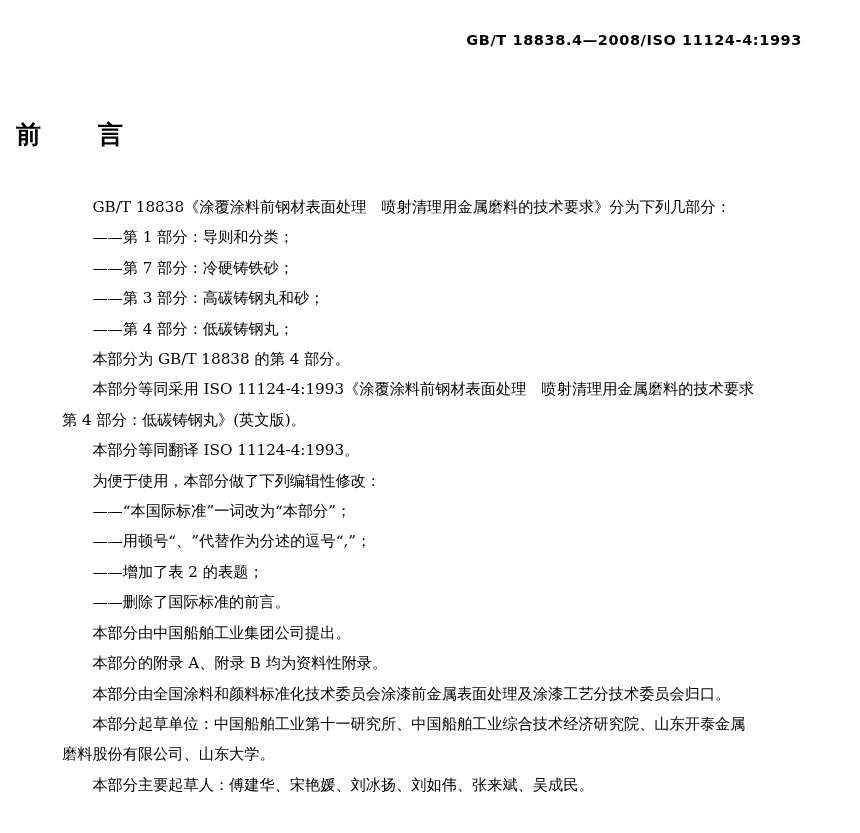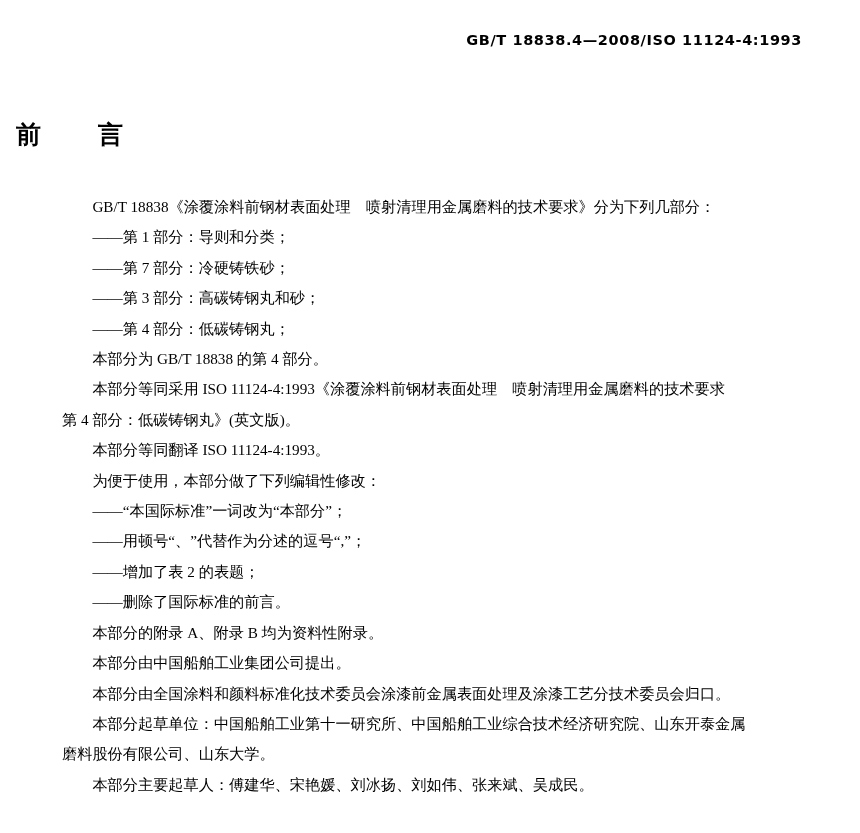--- a/index.html
+++ b/index.html
@@ -47,21 +47,20 @@
     top: 192px;
     left: 62px;
     width: 742px;
     font-size: 15.2px;
     line-height: 30.4px;
   }
   .p {
     margin: 0;
     text-align: justify;
     text-justify: inter-ideograph;
-    font-family: Liberation Serif, serif;
   }
   .indent {
     text-indent: 2em;
   }
   .hang {
     text-indent: 2em;
   }
   .wrap {
     text-indent: 0;
   }
@@ -83,21 +82,21 @@
     <p class="p hang">——第 4 部分：低碳铸钢丸；</p>
     <p class="p indent">本部分为 GB/T 18838 的第 4 部分。</p>
     <p class="p indent">本部分等同采用 ISO 11124-4:1993《涂覆涂料前钢材表面处理　喷射清理用金属磨料的技术要求</p>
     <p class="p wrap">第 4 部分：低碳铸钢丸》(英文版)。</p>
     <p class="p indent">本部分等同翻译 ISO 11124-4:1993。</p>
     <p class="p indent">为便于使用，本部分做了下列编辑性修改：</p>
     <p class="p hang">——“本国际标准”一词改为“本部分”；</p>
     <p class="p hang">——用顿号“、”代替作为分述的逗号“,”；</p>
     <p class="p hang">——增加了表 2 的表题；</p>
     <p class="p hang">——删除了国际标准的前言。</p>
+    <p class="p indent">本部分由中国船舶工业集团公司提出。</p>
     <p class="p indent">本部分的附录 A、附录 B 均为资料性附录。</p>
-    <p class="p indent">本部分由中国船舶工业集团公司提出。</p>
     <p class="p indent">本部分由全国涂料和颜料标准化技术委员会涂漆前金属表面处理及涂漆工艺分技术委员会归口。</p>
     <p class="p indent">本部分起草单位：中国船舶工业第十一研究所、中国船舶工业综合技术经济研究院、山东开泰金属</p>
     <p class="p wrap">磨料股份有限公司、山东大学。</p>
     <p class="p indent">本部分主要起草人：傅建华、宋艳媛、刘冰扬、刘如伟、张来斌、吴成民。</p>
   </div>
 
 </div>
 
 </body></html>

